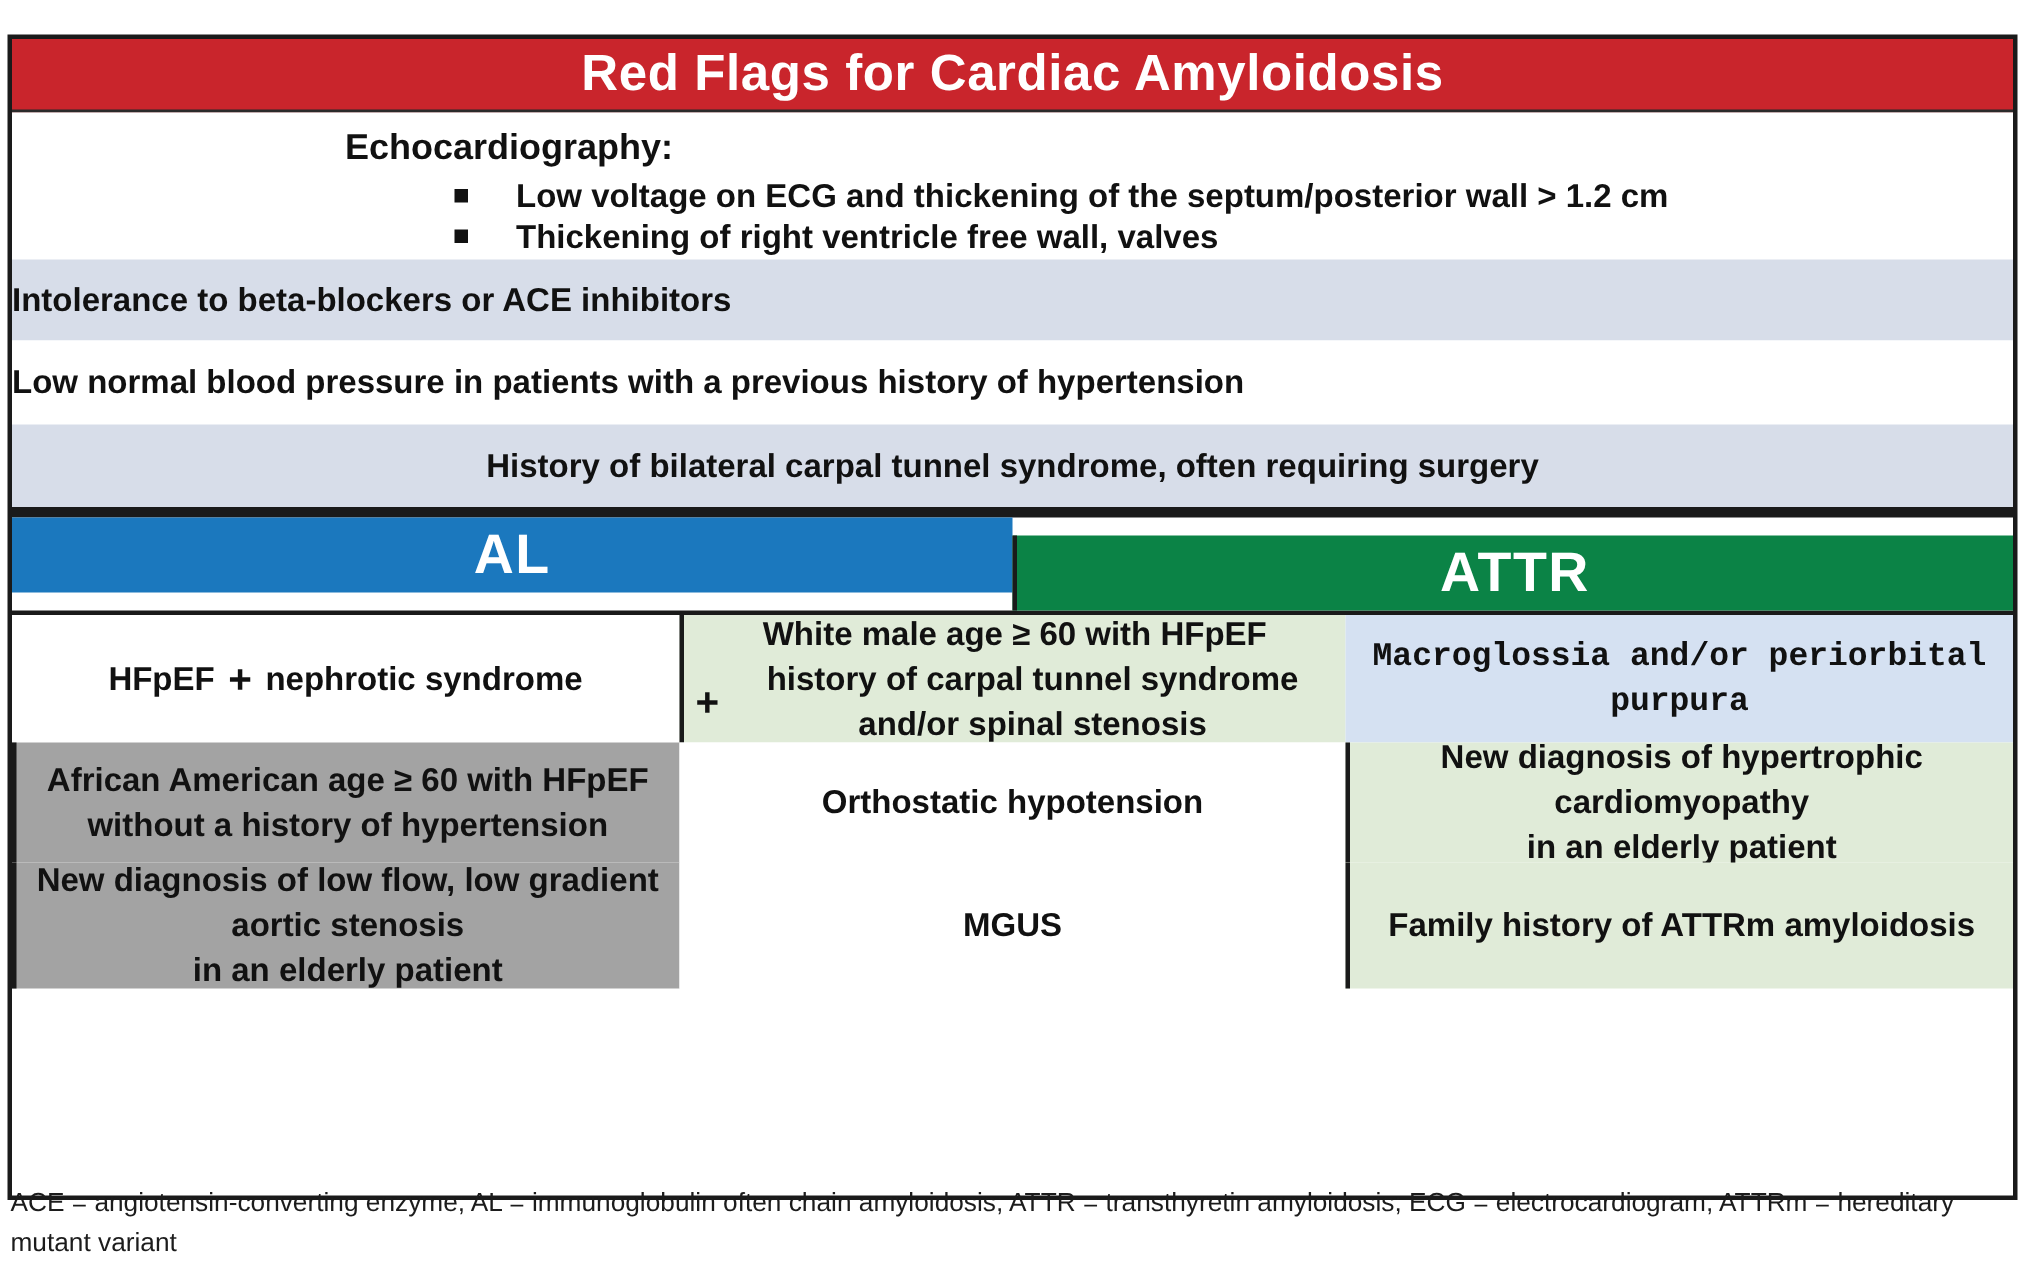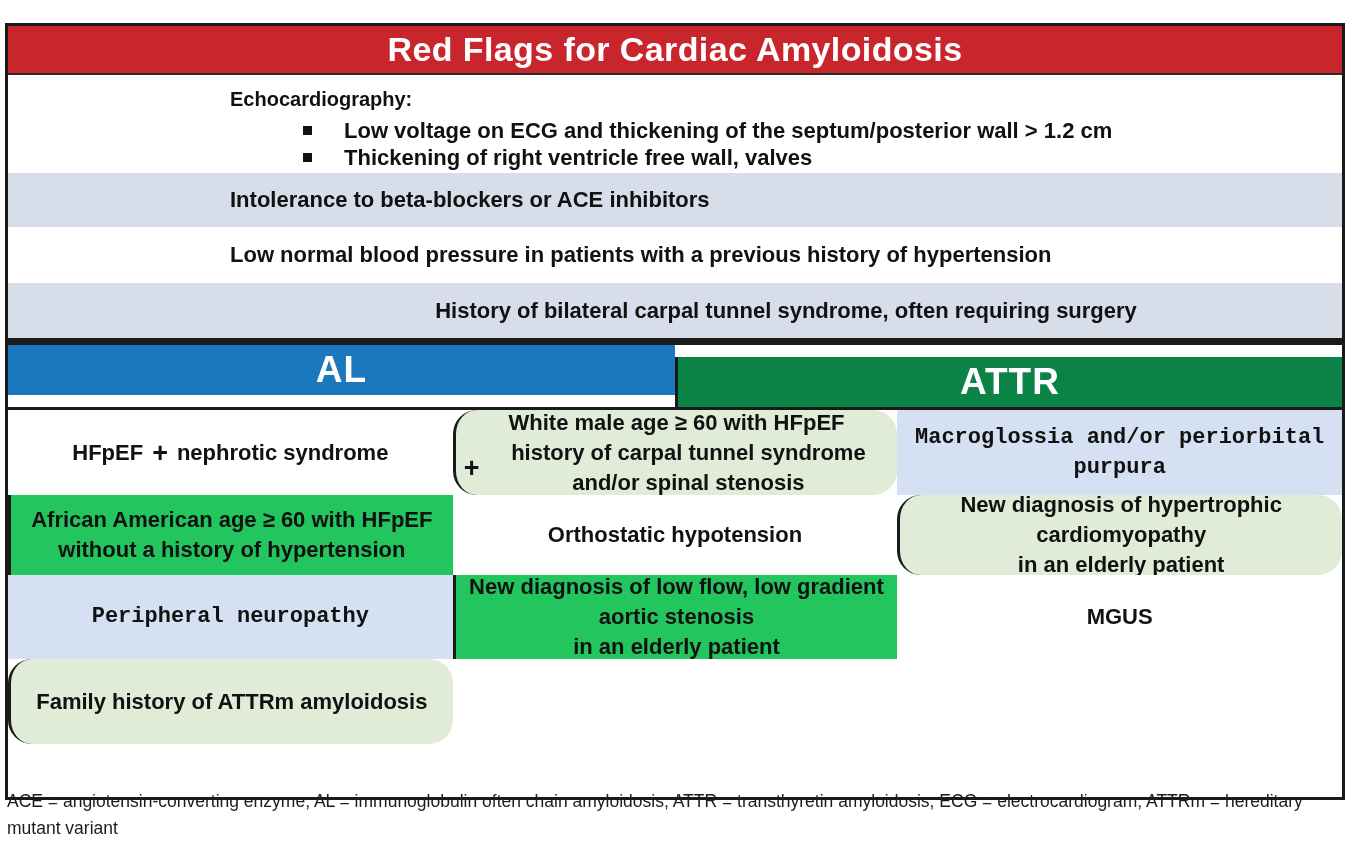--- a/index.html
+++ b/index.html
@@ -38,21 +38,21 @@
     letter-spacing: 0.4px;
   }
   .echo-section {
     height: 98px;
     background: #ffffff;
     box-sizing: border-box;
     padding: 11px 10px 0 222px;
   }
   .echo-heading {
     font-weight: bold;
-    font-size: 20px;
+    font-size: 24px;
     line-height: 26px;
   }
   .echo-bullets {
     margin-top: 5px;
     padding-left: 73px;
   }
   .bullet-row {
     display: flex;
     align-items: center;
     line-height: 27px;
@@ -63,21 +63,20 @@
     width: 9px;
     height: 9px;
     background: #111111;
     margin-right: 32px;
     flex: 0 0 auto;
   }
   .general-row {
     display: flex;
     align-items: center;
     box-sizing: border-box;
-    padding-left: 222px;
     font-weight: bold;
     font-size: 22px;
   }
   .general-row.r0 { height: 54px; background: #d7dde9; }
   .general-row.r1 { height: 56px; background: #ffffff; }
   .general-row.r2 { height: 55px; background: #d7dde9; justify-content: center; }
   .section-separator {
     height: 7px;
     background: #1a1a1a;
   }
@@ -114,22 +113,22 @@
     text-align: center;
     font-weight: bold;
     font-size: 22px;
     line-height: 30px;
     box-sizing: border-box;
     padding: 0 8px;
   }
   .cell.attr-side { border-left: 3px solid #1a1a1a; }
   .al-r1, .al-r3, .al-r5 { background: #ffffff; }
   .al-r2, .al-r4 { background: #d5e1f2; font-family: Liberation Mono, monospace; }
-  .attr-r1, .attr-r3, .attr-r5 { background: #e0ebd8; border-radius: 24px; }
-  .attr-r2, .attr-r4 { background: #22c55e; }
+  .attr-r1, .attr-r3, .attr-r5 { background: #e0ebd8; }
+  .attr-r2, .attr-r4 { background: #a3a3a3; }
   .plus {
     font-size: 27px;
     line-height: 27px;
     padding: 0 9px;
     position: relative;
     top: 1px;
   }
   .plus.lead { padding: 0 8px 0 0; }
   .cell-line { display: block; }
   .inline-line { display: flex; align-items: center; justify-content: center; }
@@ -217,23 +216,20 @@
       </div>
 
       <div class="cell al-r3">
         <span class="cell-line">Orthostatic hypotension</span>
       </div>
       <div class="cell attr-side attr-r3">
         <span class="cell-line">New diagnosis of hypertrophic cardiomyopathy</span>
         <span class="cell-line">in an elderly patient</span>
       </div>
 
-      <div class="cell al-r4">
-        <span class="cell-line">Peripheral neuropathy</span>
-      </div>
       <div class="cell attr-side attr-r4">
         <span class="cell-line">New diagnosis of low flow, low gradient aortic stenosis</span>
         <span class="cell-line">in an elderly patient</span>
       </div>
 
       <div class="cell al-r5">
         <span class="cell-line">MGUS</span>
       </div>
       <div class="cell attr-side attr-r5">
         <span class="cell-line">Family history of ATTRm amyloidosis</span>

